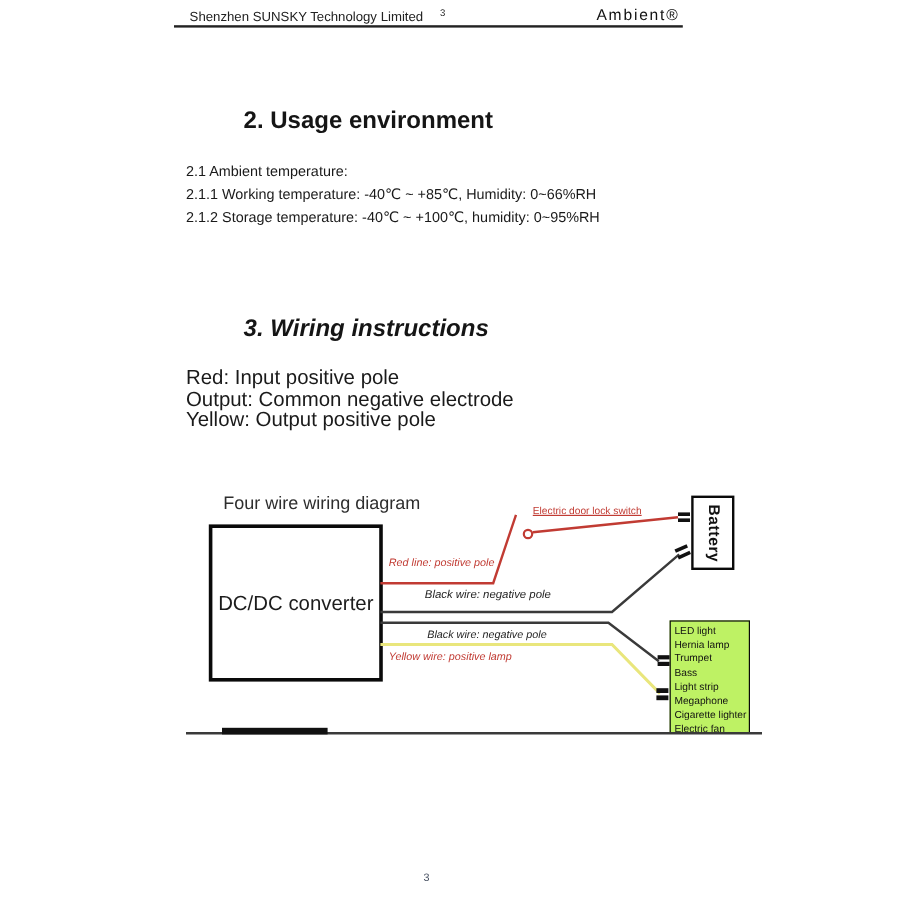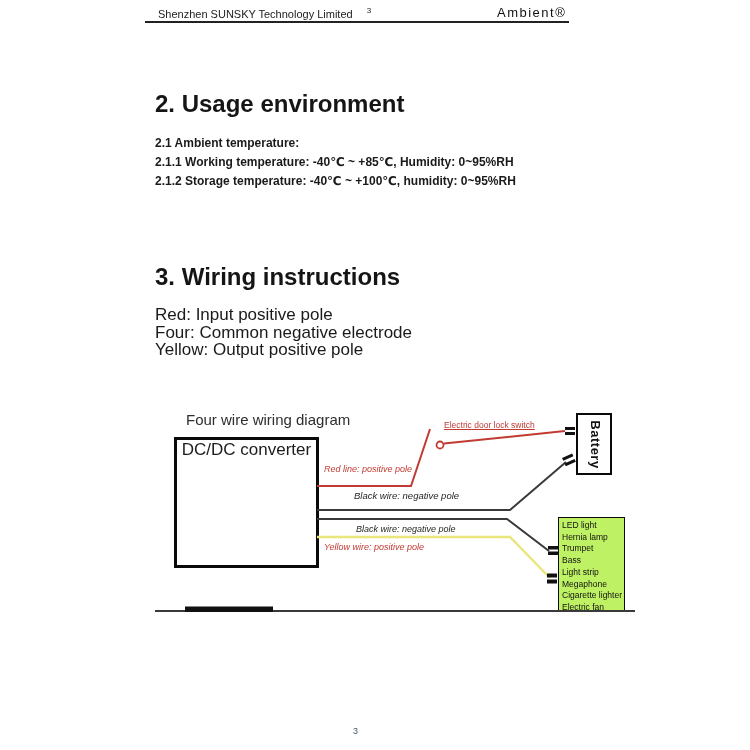--- a/index.html
+++ b/index.html
@@ -7,29 +7,29 @@
     position:relative;width:750px;height:750px;background:#ffffff;
     font-family:"Liberation Sans","DejaVu Sans",sans-serif;color:#1a1a1a;overflow:hidden;
   }
   .abs{position:absolute;}
   
   .hdr-left{left:158px;top:6px;font-size:11px;color:#222;}
   .hdr-left sup{font-size:8px;margin-left:14px;}
   .hdr-right{left:497px;top:5px;font-size:13px;letter-spacing:1.5px;color:#111;}
   .hdr-rule{left:145px;top:21px;width:424px;height:2px;background:#222;}
   
-  .sec-title{font-size:24px;font-weight:bold;color:#151515;}
+  .sec-title{font-size:20px;font-weight:bold;color:#151515;margin-left:48px;}
   .sec2-title{left:155px;top:90px;}
-  .sec3-title{left:155px;top:263px;}
-  .sec2-lines{left:155px;top:134px;font-size:12px;font-weight:bold;line-height:19px;}
+  .sec3-title{left:155px;top:263px;font-style:italic;}
+  .sec2-lines{left:155px;top:134px;font-size:12px;font-weight:normal;line-height:19px;}
   .sec3-lines{left:155px;top:306px;font-size:17px;line-height:17.5px;}
   
   .diag-title{left:186px;top:411px;font-size:15px;color:#2e2e2e;}
   .converter{left:174px;top:437px;width:139px;height:125px;border:3px solid #0a0a0a;
-    display:flex;align-items:flex-start;justify-content:center;font-size:17px;color:#1c1c1c;background:#fff;z-index:1;}
+    display:flex;align-items:center;justify-content:center;font-size:17px;color:#1c1c1c;background:#fff;z-index:1;}
   .battery{left:576px;top:413px;width:32px;height:58px;border:2px solid #0a0a0a;background:#fff;z-index:1;}
   .battery span{position:absolute;left:-7px;top:22px;transform:rotate(90deg);transform-origin:center;
     font-size:13px;font-weight:bold;letter-spacing:.5px;white-space:nowrap;color:#111;}
   .loads{left:558px;top:517px;width:67px;height:94px;border:1.5px solid #0a0a0a;background:#bef264;
     font-size:8.5px;line-height:11.7px;padding:2px 0 0 3px;box-sizing:border-box;color:#111;z-index:1;}
   .wire-label{font-size:9px;white-space:nowrap;z-index:3;font-style:italic;}
   .lbl-red{color:#c13b33;}
   .lbl-black{color:#1f1f1f;margin-left:32px;}
   .lbl-red-wire{left:324px;top:464px;}
   .lbl-black1{left:322px;top:490px;font-size:9.5px;}
@@ -46,28 +46,28 @@
 
   <div class="abs hdr-left">
     <span>Shenzhen SUNSKY Technology Limited</span><sup>3</sup>
   </div>
   <div class="abs hdr-right">Ambient®</div>
   <div class="abs hdr-rule"></div>
 
   <div class="abs sec-title sec2-title">2. Usage environment</div>
   <div class="abs sec2-lines">
     <div>2.1 Ambient temperature:</div>
-    <div>2.1.1 Working temperature: -40℃ ~ +85℃, Humidity: 0~95%RH</div>
+    <div>2.1.1 Working temperature: -40℃ ~ +85℃, Humidity: 0~66%RH</div>
     <div>2.1.2 Storage temperature: -40℃ ~ +100℃, humidity: 0~95%RH</div>
   </div>
 
   <div class="abs sec-title sec3-title">3. Wiring instructions</div>
   <div class="abs sec3-lines">
     <div>Red: Input positive pole</div>
-    <div>Four: Common negative electrode</div>
+    <div>Output: Common negative electrode</div>
     <div>Yellow: Output positive pole</div>
   </div>
 
   <div class="abs diag-title">Four wire wiring diagram</div>
 
   <div class="abs converter">
     <span>DC/DC converter</span>
   </div>
 
   <div class="abs battery">
@@ -112,18 +112,18 @@
     <rect x="547" y="573.5" width="10" height="4" fill="#111111"></rect>
     <rect x="547" y="579.5" width="10" height="4" fill="#111111"></rect>
 
     <line x1="155" y1="611" x2="635" y2="611" stroke-width="2" stroke="#3a3a3a"></line>
     <rect x="185" y="606.5" width="88" height="5.5" fill="#111111"></rect>
   </svg>
 
   <div class="abs wire-label lbl-red lbl-red-wire">Red line: positive pole</div>
   <div class="abs wire-label lbl-black lbl-black1">Black wire: negative pole</div>
   <div class="abs wire-label lbl-black lbl-black2">Black wire: negative pole</div>
-  <div class="abs wire-label lbl-red lbl-yellow">Yellow wire: positive pole</div>
+  <div class="abs wire-label lbl-red lbl-yellow">Yellow wire: positive lamp</div>
   <div class="abs lbl-switch">Electric door lock switch</div>
 
   <div class="abs footer-page">3</div>
 
 </div>
 
 </body></html>

